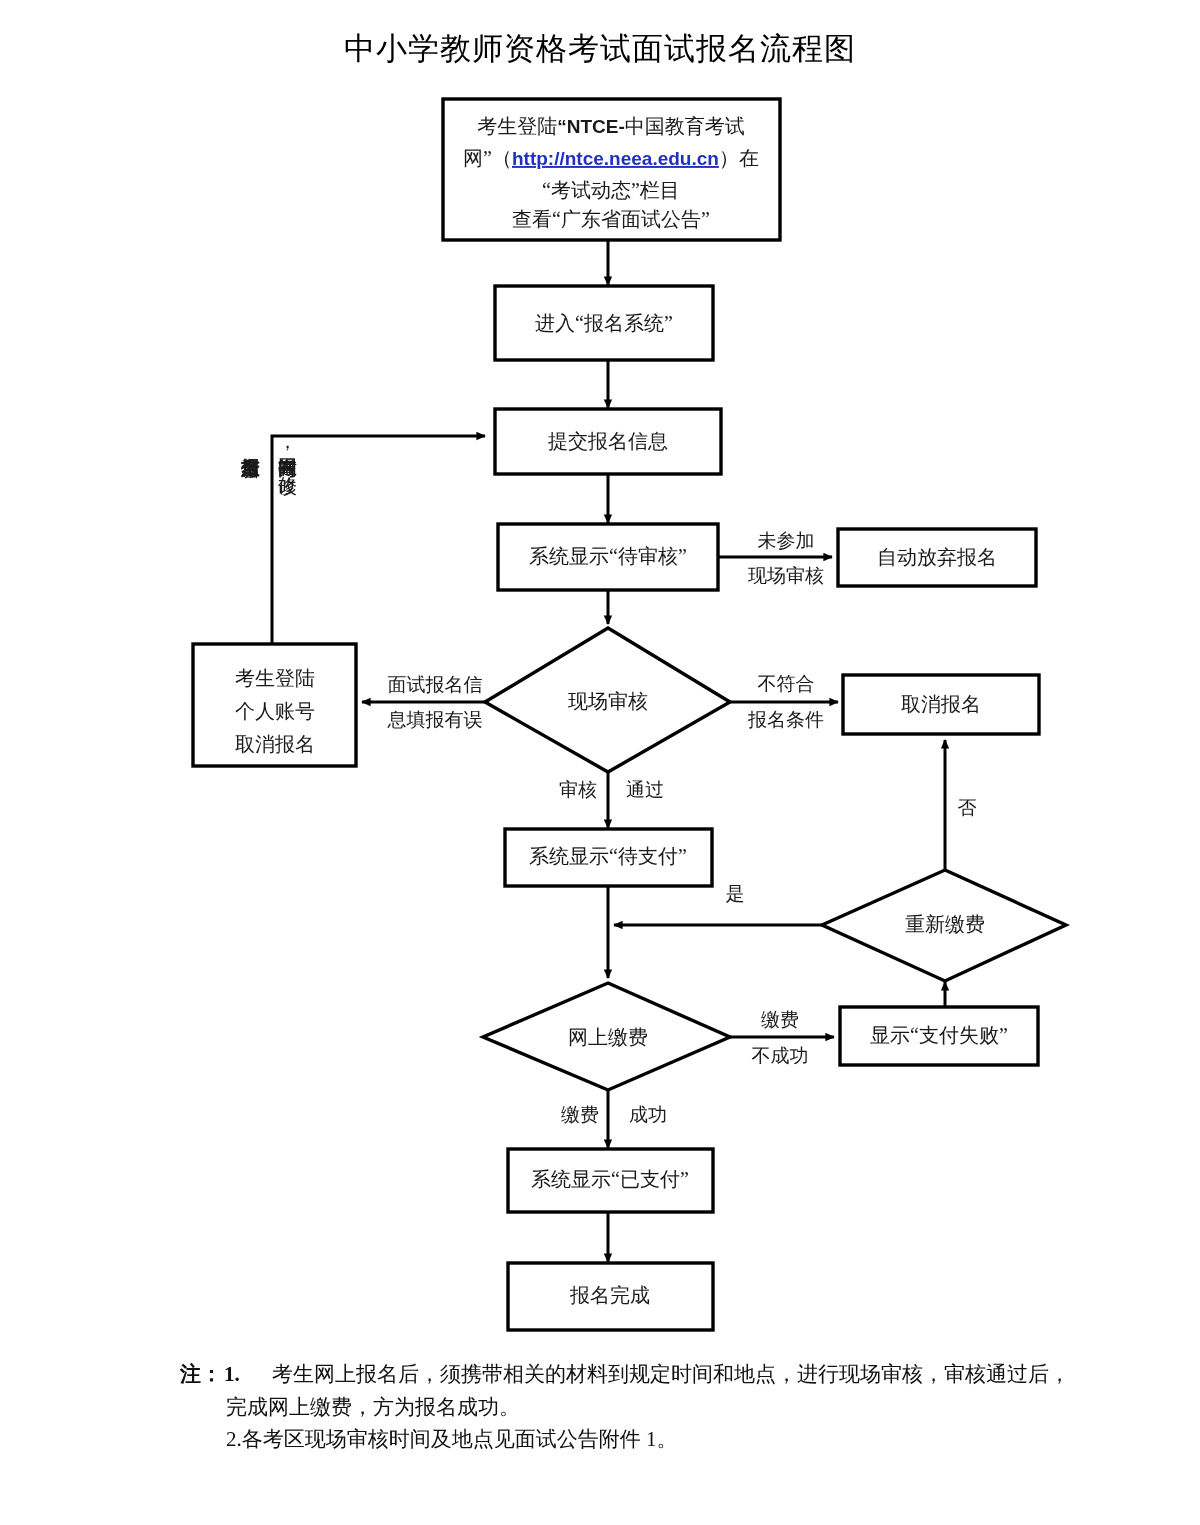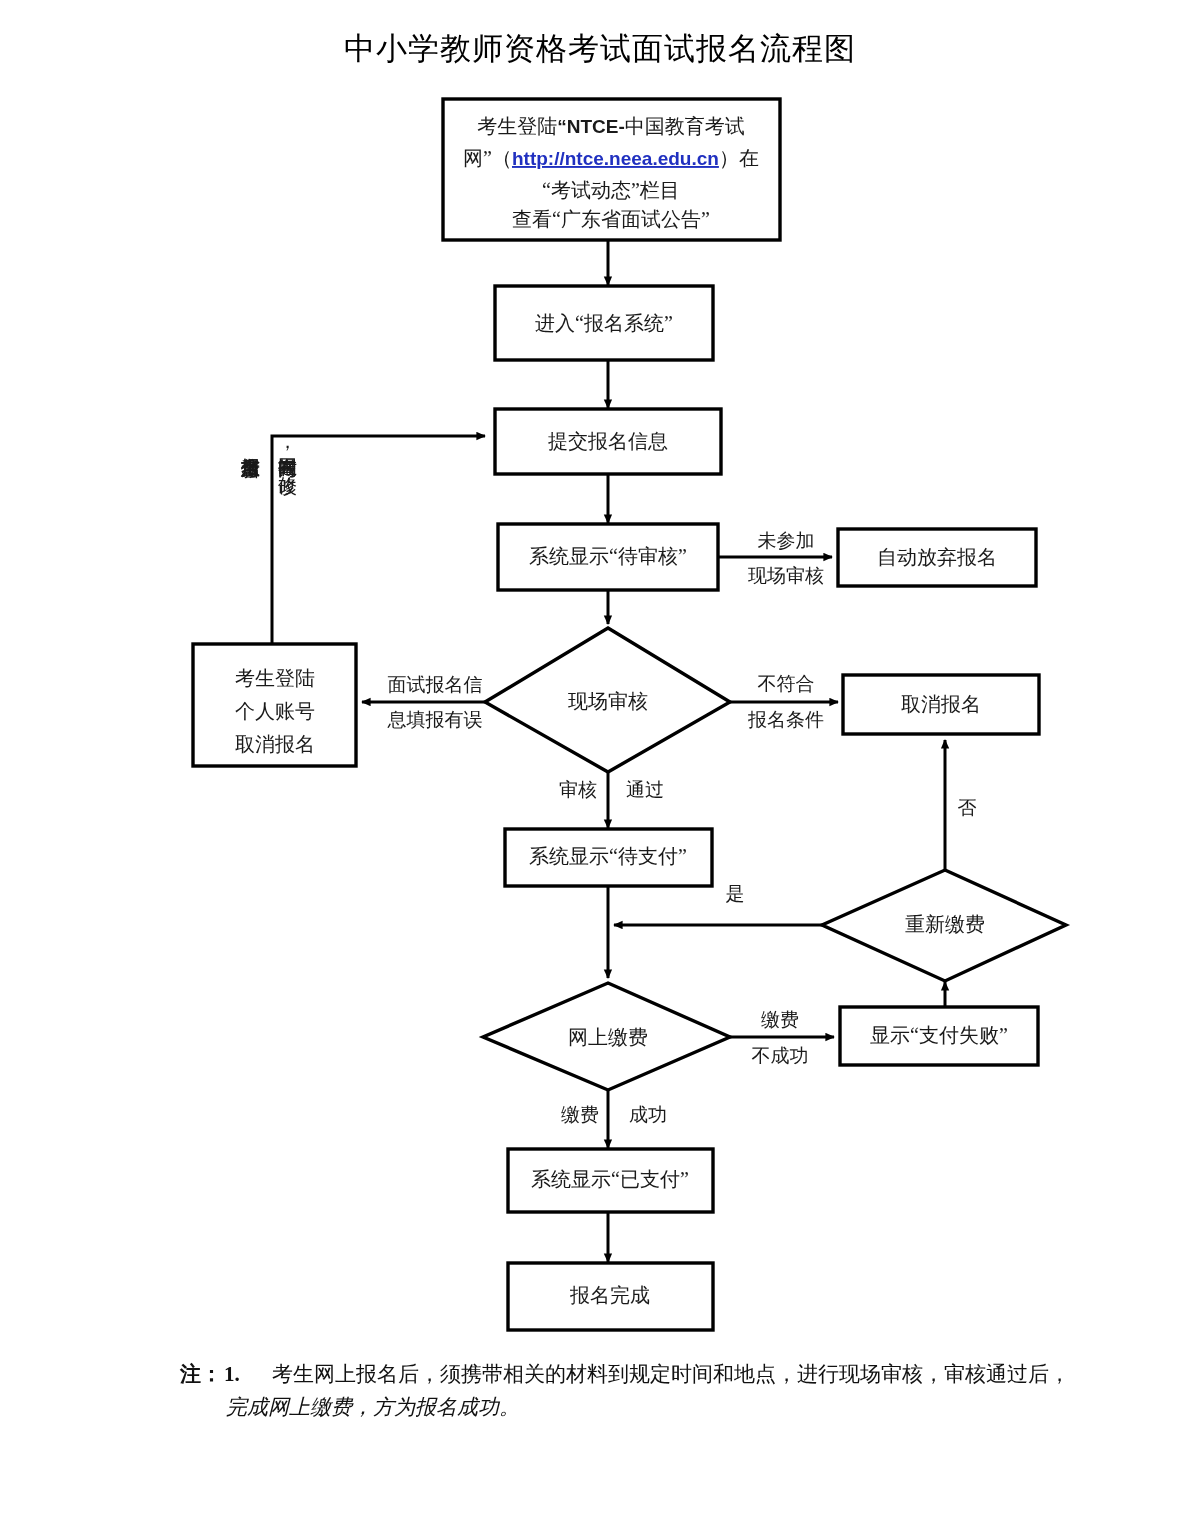--- a/index.html
+++ b/index.html
@@ -108,21 +108,20 @@
     font-weight: bold;
     flex: 0 0 auto;
     padding-right: 2px;
   }
   .notes .note-body {
     flex: 1 1 auto;
     text-align: center;
   }
   .notes .note-indent {
     padding-left: 46px;
-    font-style: italic;
   }
   .notes .note-two {
     padding-left: 46px;
   }
 </style>
 </head>
 <body>
 
 <div id="page">
 
@@ -246,15 +245,16 @@
   <div class="vlabel" style="left:241px; top:443px;">报考信息重新报名</div>
   <div class="vlabel" style="left:278px; top:443px;">在网报时间内，修改</div>
 
   <div class="notes">
     <div class="note-row">
       <span class="note-label">注：</span>
       <span class="note-label">1.</span>
       <span class="note-body">考生网上报名后，须携带相关的材料到规定时间和地点，进行现场审核，审核通过后，</span>
     </div>
     <div class="note-indent">完成网上缴费，方为报名成功。</div>
+    <div class="note-two">2.各考区现场审核时间及地点见面试公告附件 1。</div>
   </div>
 
 </div>
 
 </body></html>

